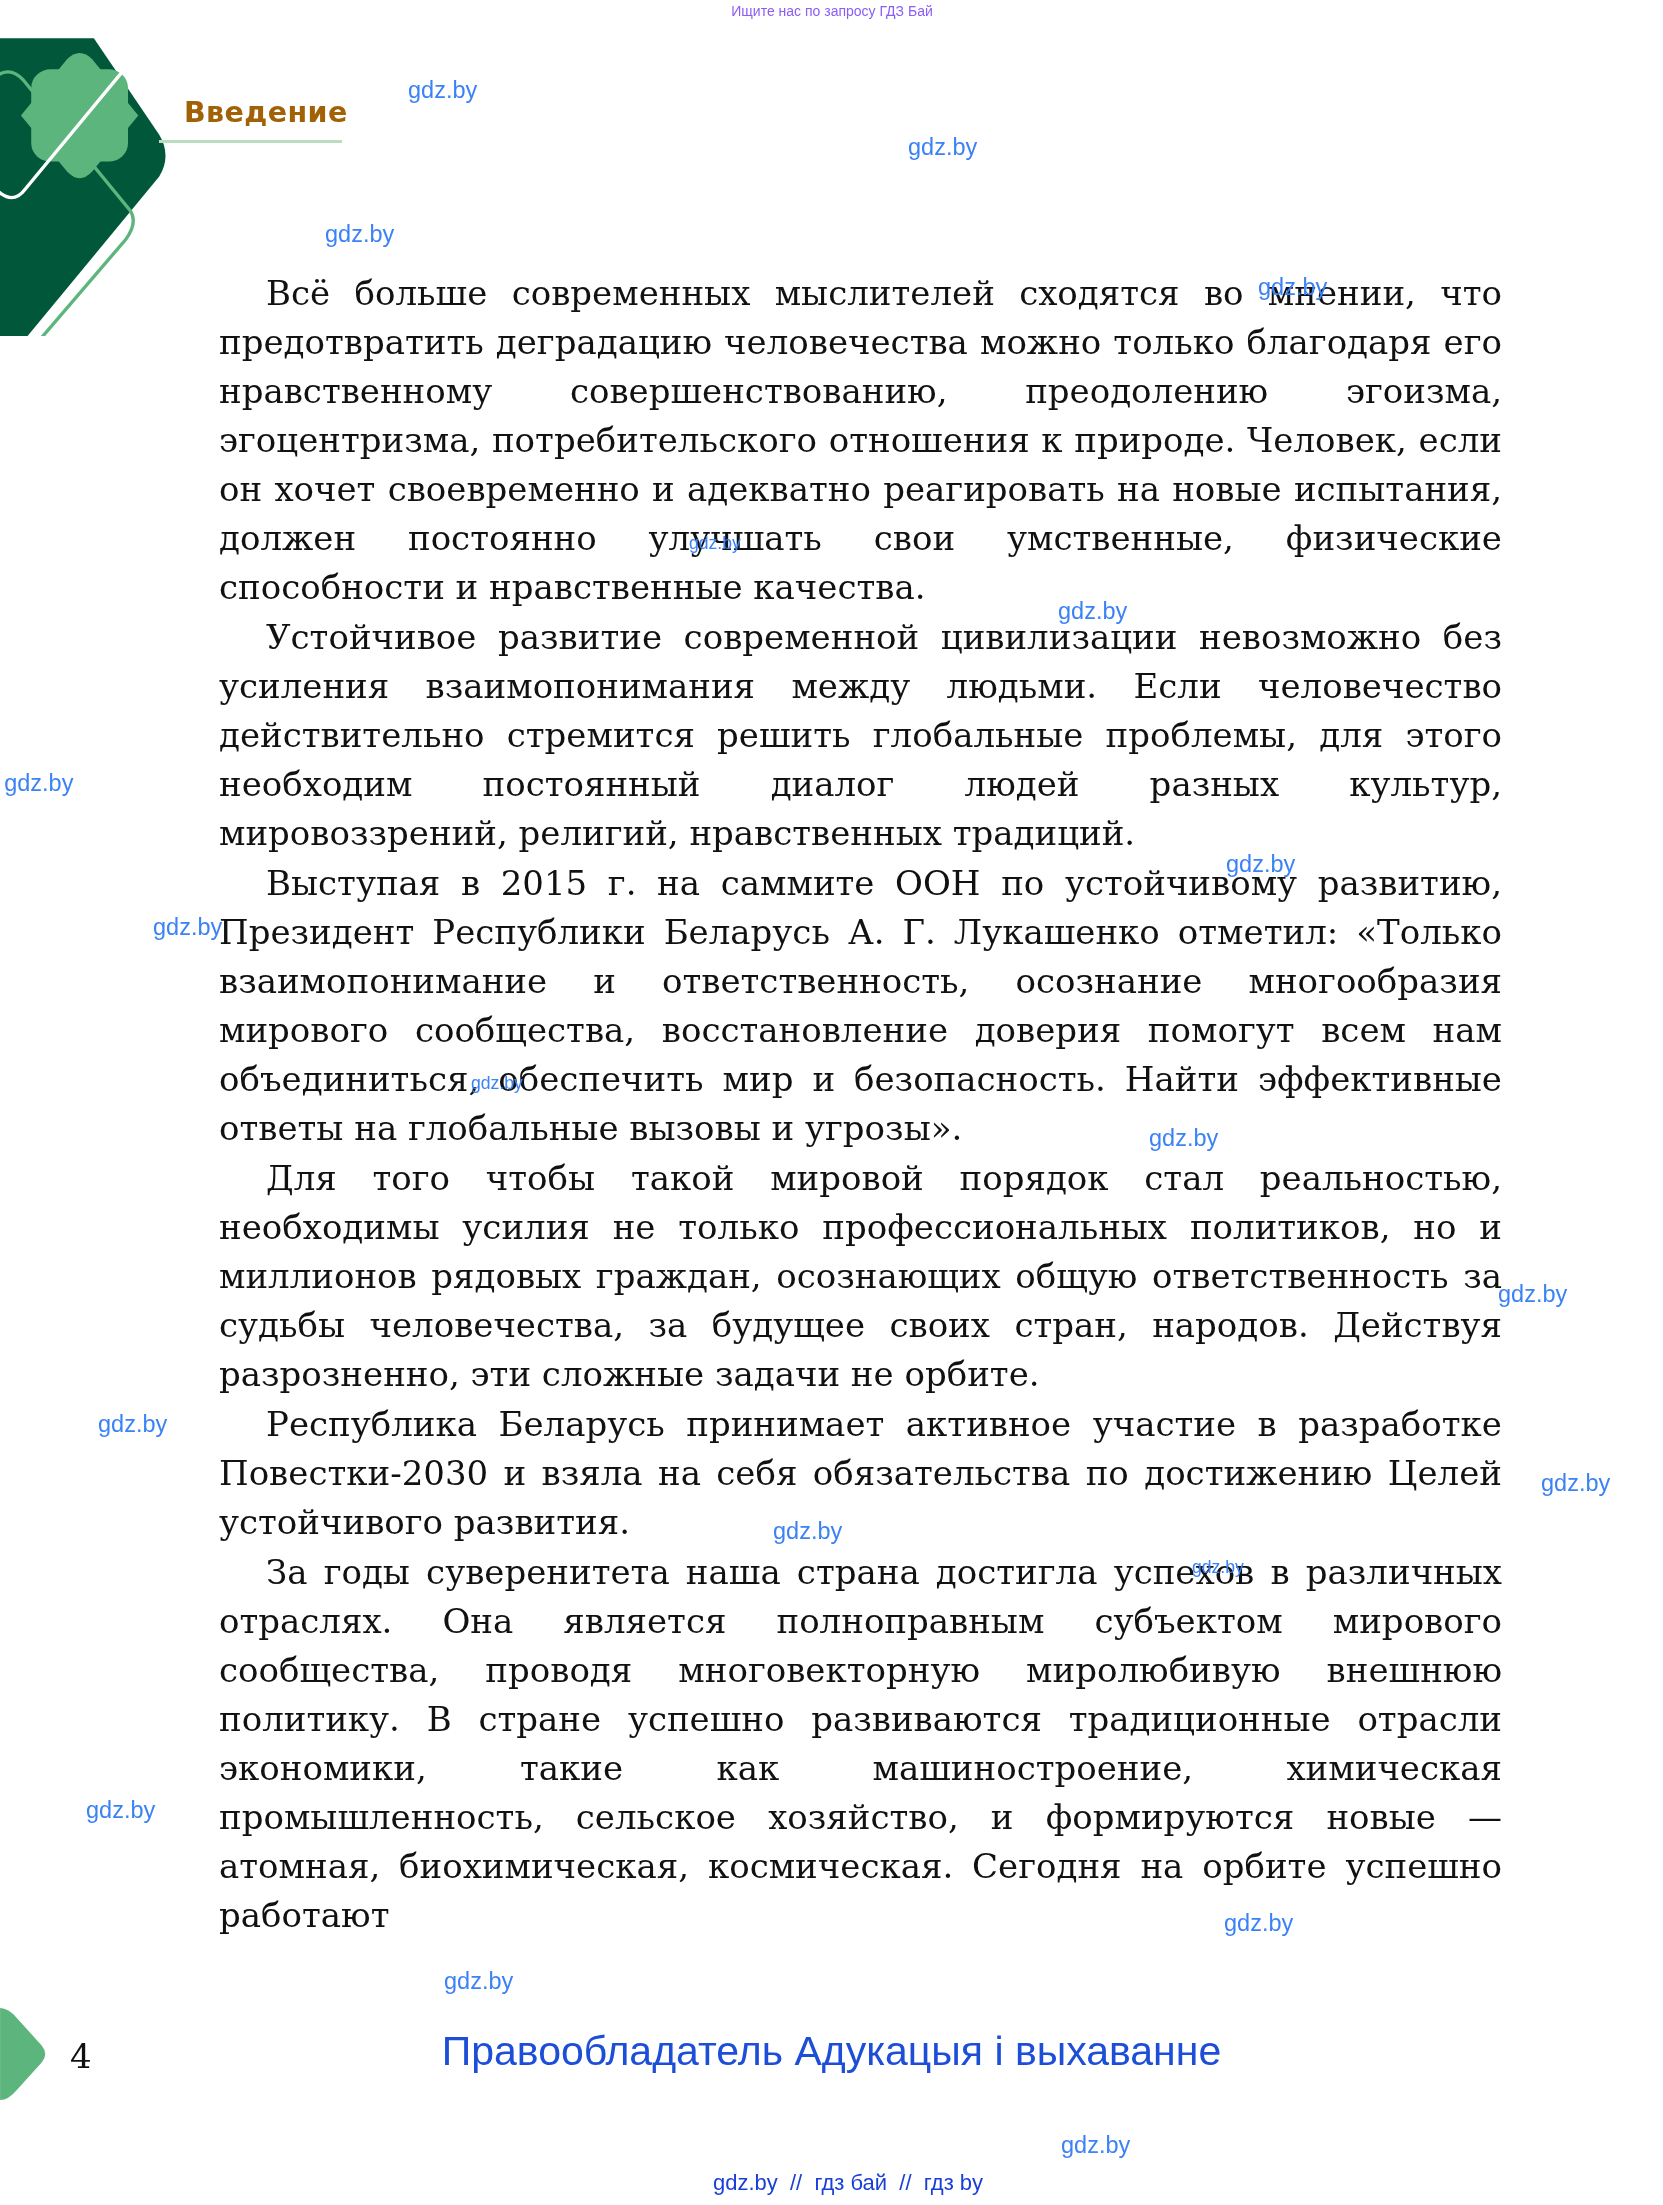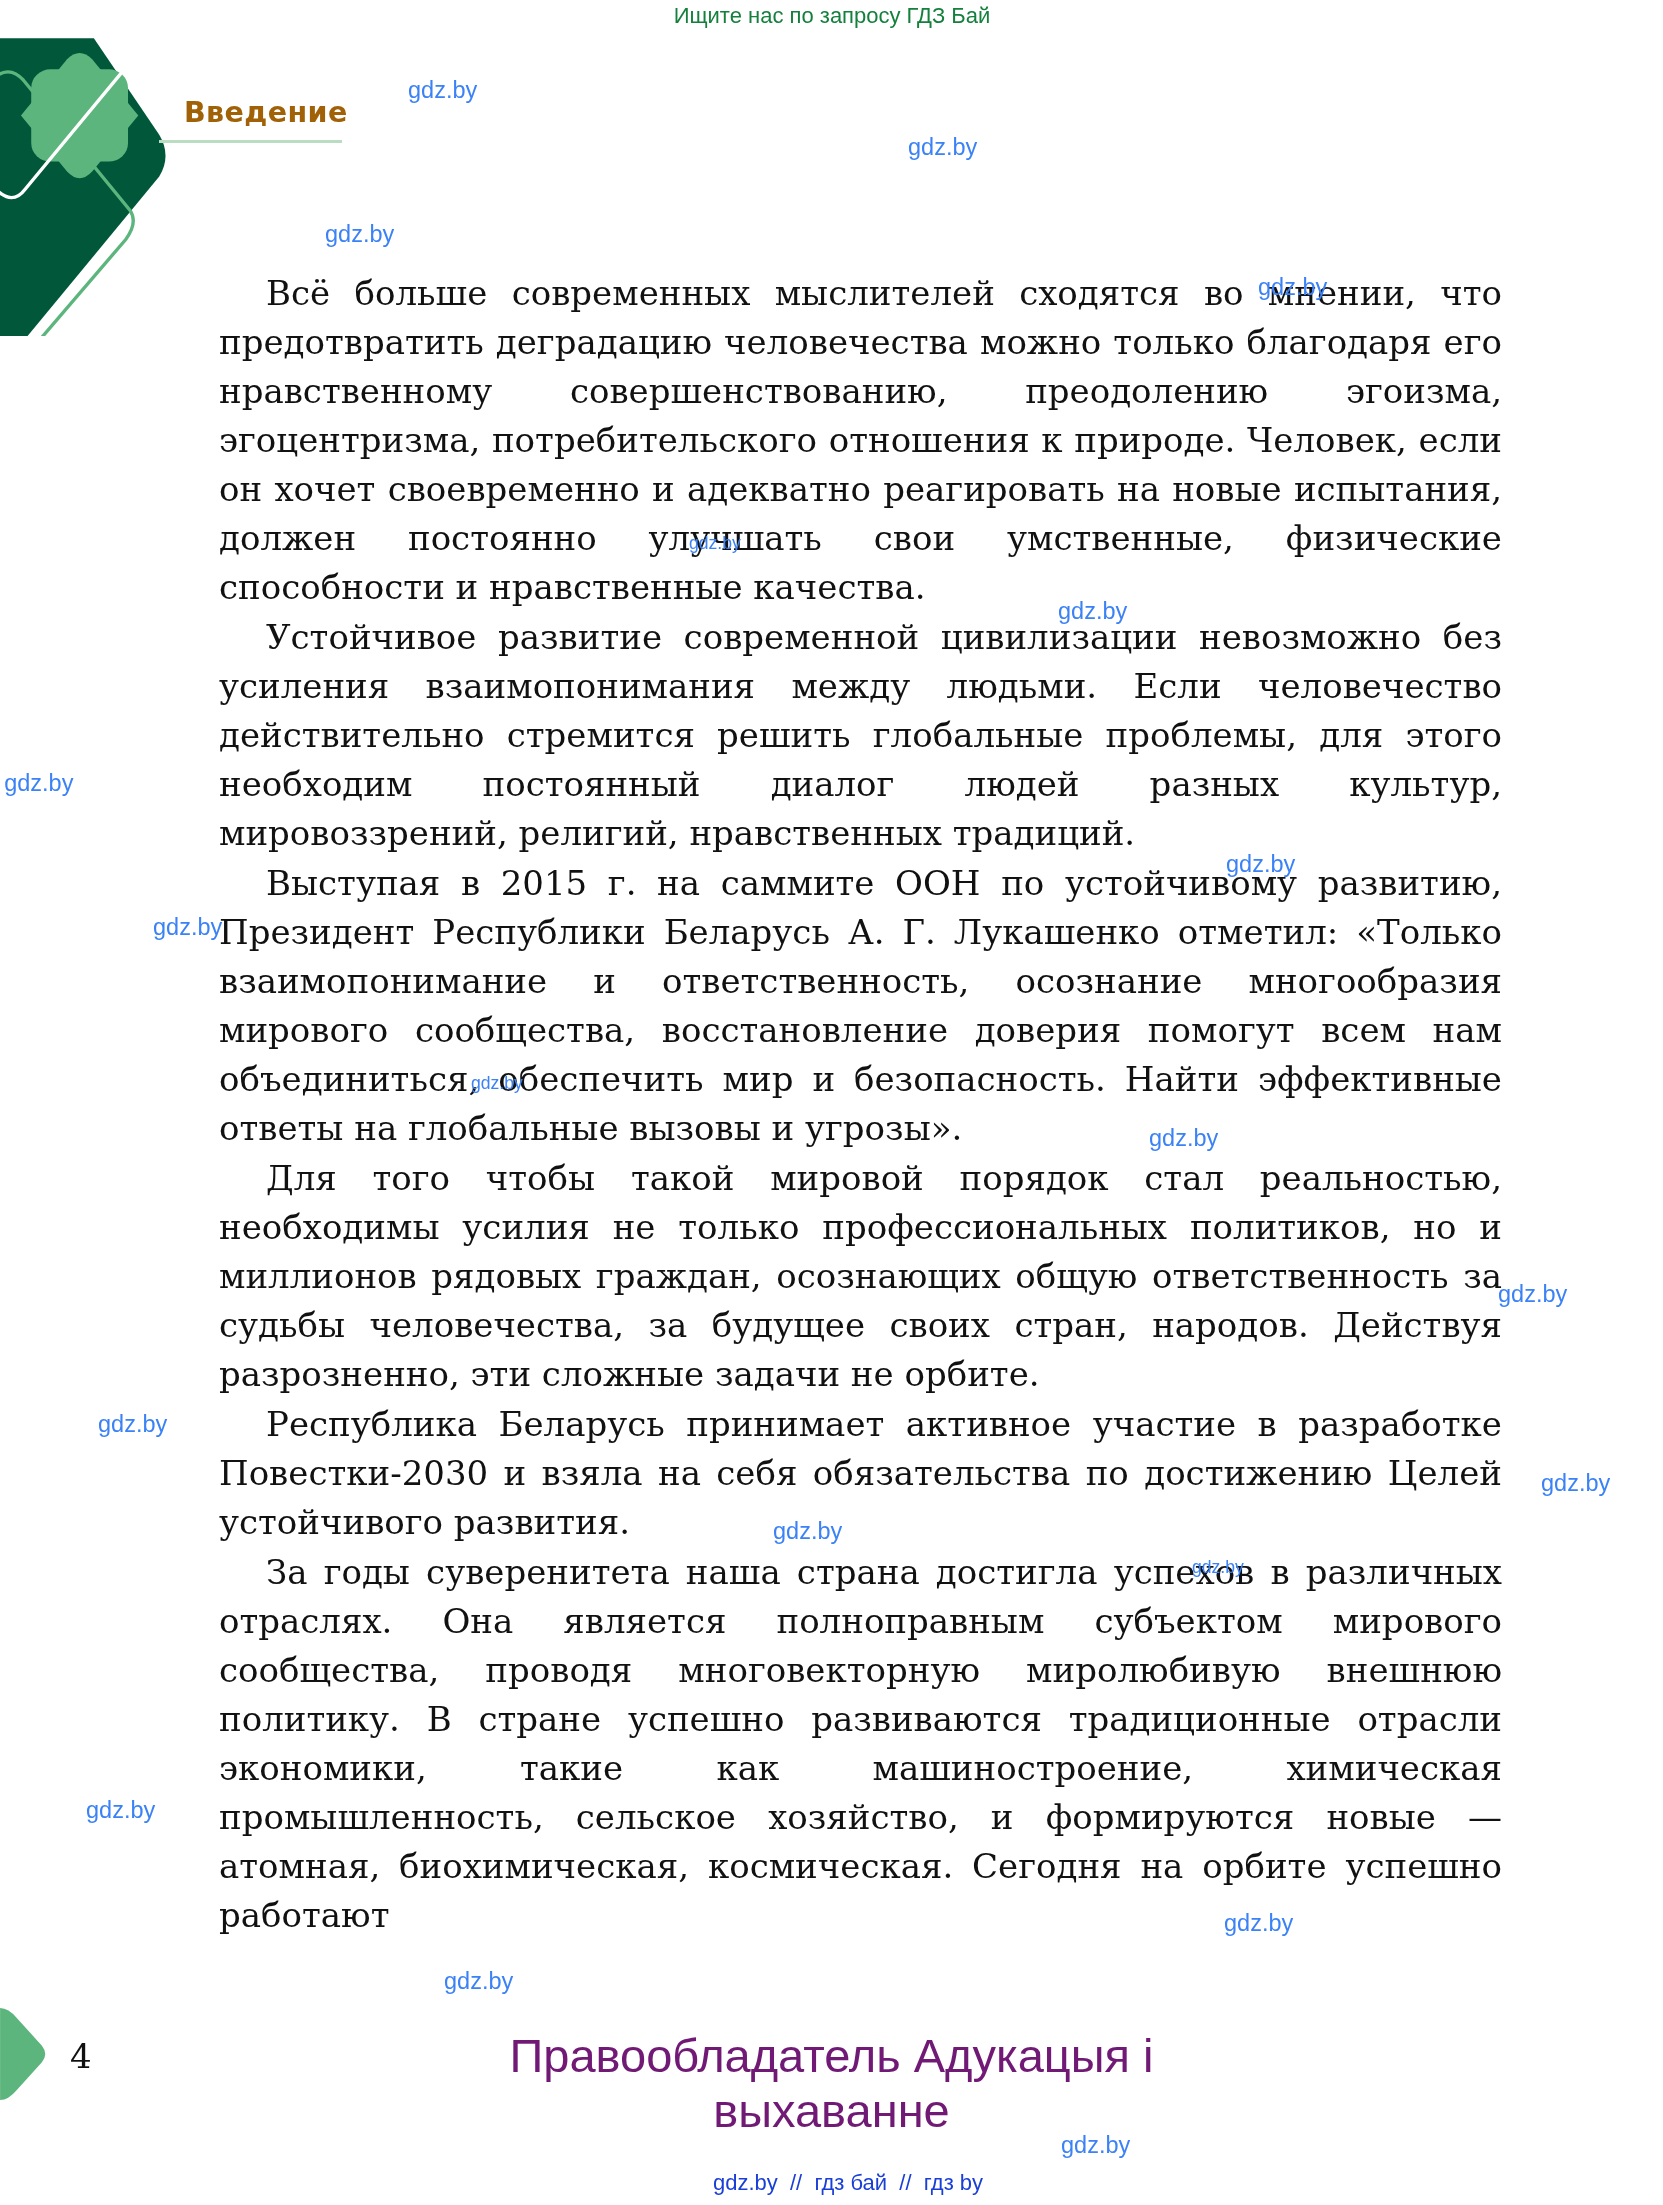--- a/index.html
+++ b/index.html
@@ -1,19 +1,19 @@
 <!DOCTYPE html>
 <html style="font-size:13.4px"><head>
 <meta charset="utf-8">
 <style>
   html, body { margin: 0; padding: 0; background: #ffffff; }
   body { width: 1664px; height: 2205px; position: relative; overflow: hidden; }
   .banner {
     position: absolute; left: 0; top: 3.4px; width: 1664px; text-align: center;
-    font-family: "Liberation Sans", sans-serif; font-size: 22px; color: #15803d;
+    font-family: "Liberation Sans", sans-serif; font-size: 14px; color: #8b5cf6;
   }
   .logo { position: absolute; left: 0; top: 34px; width: 176px; height: 302px; }
   .section-title {
     position: absolute; left: 184px; top: 96px;
     font-family: "DejaVu Sans", sans-serif; font-weight: bold; font-size: 28.5px;
     color: #a16207; letter-spacing: 0.4px;
   }
   .section-rule { position: absolute; left: 159px; top: 140px; width: 183px; height: 2.5px; background: #b9dcc3; }
   .body-text {
     position: absolute; left: 218px; top: 268px; width: 1285px;
@@ -23,21 +23,21 @@
   .body-text p { margin: 1px; text-indent: 47px; }
   .wm { position: absolute; font-family: "Liberation Sans", sans-serif; font-size: 23.5px; color: #3b82f6; white-space: nowrap; margin-top: 27px; }
   .wm.small { font-size: 17.6px; }
   .page-tab { position: absolute; left: 0; top: 2008px; width: 47px; height: 92px; }
   .page-num {
     position: absolute; left: 70px; top: 2036px;
     font-family: "DejaVu Serif", serif; font-size: 34px; color: #111;
   }
   .copyright {
     position: absolute; left: 429px; top: 2028px; width: 805px; text-align: center;
-    font-family: "Liberation Sans", sans-serif; font-size: 47px; color: #701a75;
+    font-family: "Liberation Sans", sans-serif; font-size: 41px; color: #1d4ed8;
   }
   .footer-links {
     position: absolute; left: 0; top: 2170px; width: 1664px; text-align: center;
     font-family: "Liberation Sans", sans-serif; font-size: 22px; color: #1a3fd6; white-space: pre; padding-left: 16px;
   }
 </style>
 </head>
 <body>
 
 <div class="banner">Ищите нас по запросу ГДЗ Бай</div>

